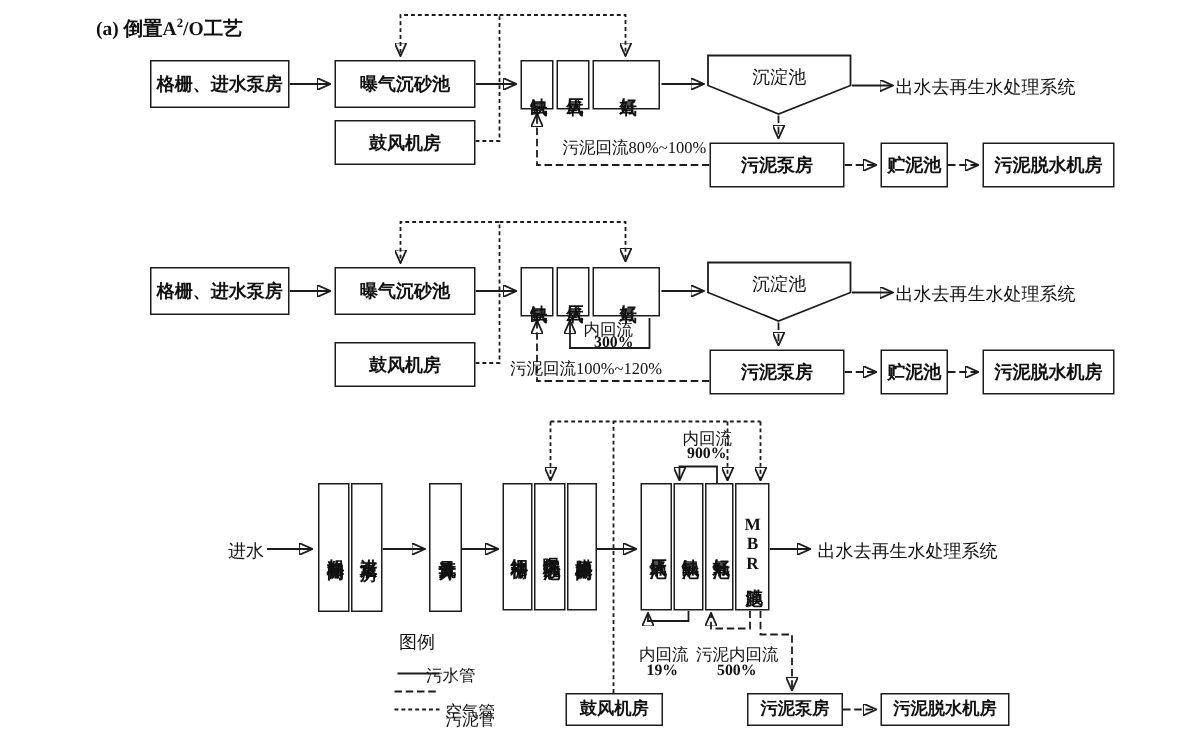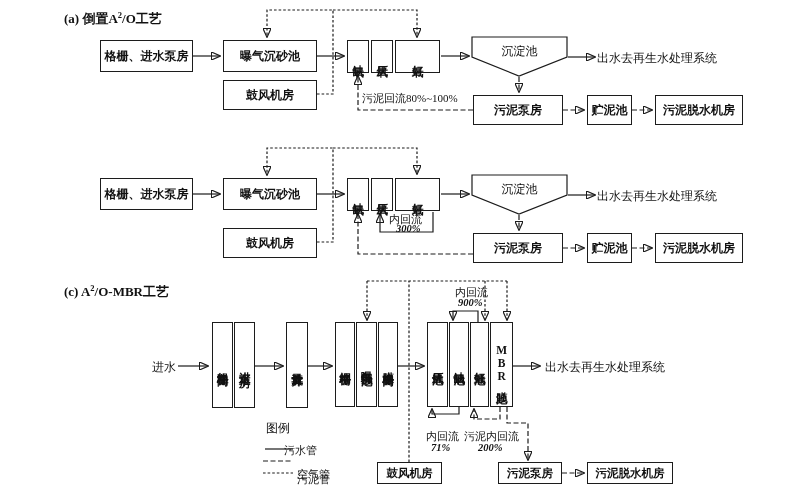--- a/index.html
+++ b/index.html
@@ -16,21 +16,21 @@
   .box{
     position:absolute;box-sizing:border-box;border:1.2px solid #1c1c1c;background:#fff;
     display:flex;align-items:center;justify-content:center;text-align:center;
     font-weight:bold;font-size:12px;line-height:1.25;
   }
   .vbox{writing-mode:vertical-rl;text-orientation:upright;letter-spacing:1px;font-size:11.5px;}
   .smbox{font-size:11.5px;}
   .lbl{position:absolute;font-weight:normal;font-size:12px;white-space:nowrap;}
   .lbl.center{text-align:center;}
   .s11{font-size:11px;}
-  .pct{position:absolute;font-weight:bold;font-size:10.5px;white-space:nowrap;font-style:italic;}
+  .pct{position:absolute;font-weight:bold;font-size:10.5px;white-space:nowrap;}
   .title{position:absolute;font-size:13px;font-weight:bold;white-space:nowrap;text-align:center;}
   .title sup{font-size:8.5px;line-height:0;}
 </style>
 </head>
 <body>
 
 <div class="stage">
 
   <svg class="wires">
     <defs>
@@ -113,21 +113,21 @@
   <div class="lbl" style="left:597px;top:50px"><span>出水去再生水处理系统</span></div>
   <div class="box" style="left:473px;top:95px;width:90px;height:30px">
       <span>污泥泵房</span>
     </div>
   <div class="box" style="left:587px;top:95px;width:45px;height:30px">
       <span>贮泥池</span>
     </div>
   <div class="box" style="left:655px;top:95px;width:88px;height:30px">
       <span>污泥脱水机房</span>
     </div>
-  <div class="lbl s11" style="left:362px;top:91px"><span>污泥回流80%~100%</span></div>
+  <div class="lbl s11" style="left:375px;top:91px"><span>污泥回流80%~100%</span></div>
 
   <div class="box" style="left:100px;top:178px;width:93px;height:32px">
       <span>格栅、进水泵房</span>
     </div>
   <div class="box" style="left:223px;top:178px;width:94px;height:32px">
       <span>曝气沉砂池</span>
     </div>
   <div class="box" style="left:223px;top:228px;width:94px;height:30px">
       <span>鼓风机房</span>
     </div>
@@ -146,22 +146,22 @@
   <div class="lbl" style="left:597px;top:188px"><span>出水去再生水处理系统</span></div>
   <div class="box" style="left:473px;top:233px;width:90px;height:30px">
       <span>污泥泵房</span>
     </div>
   <div class="box" style="left:587px;top:233px;width:45px;height:30px">
       <span>贮泥池</span>
     </div>
   <div class="box" style="left:655px;top:233px;width:88px;height:30px">
       <span>污泥脱水机房</span>
     </div>
-
-  <div class="title" style="left:64px;top:283px"><span>(c) A</span><sup>2</sup><span>/O-MBR工艺</span></div>
+  <div class="lbl s11" style="left:340px;top:238px"><span>污泥回流100%~120%</span></div>
+
   <div class="lbl" style="left:152px;top:359px"><span>进水</span></div>
   <div class="box vbox" style="left:212px;top:322px;width:21px;height:86px">
       <span>粗格栅间</span>
     </div>
   <div class="box vbox" style="left:234px;top:322px;width:21px;height:86px">
       <span>进水泵房</span>
     </div>
   <div class="box vbox" style="left:286px;top:322px;width:22px;height:86px">
       <span>流量计井</span>
     </div>
@@ -183,23 +183,23 @@
   <div class="box vbox" style="left:470px;top:322px;width:19px;height:85px">
       <span>好氧池</span>
     </div>
   <div class="box vbox" style="left:490px;top:322px;width:23px;height:85px">
       <span>MBR膜池</span>
     </div>
   <div class="lbl" style="left:545px;top:359px"><span>出水去再生水处理系统</span></div>
   <div class="lbl s11" style="left:455px;top:285px"><span>内回流</span></div>
   <div class="pct" style="left:458px;top:297px"><span>900%</span></div>
   <div class="lbl s11" style="left:426px;top:429px"><span>内回流</span></div>
-  <div class="pct" style="left:431px;top:442px"><span>71%</span></div>
+  <div class="pct" style="left:431px;top:442px"><span>19%</span></div>
   <div class="lbl s11" style="left:464px;top:429px"><span>污泥内回流</span></div>
-  <div class="pct" style="left:478px;top:442px"><span>200%</span></div>
+  <div class="pct" style="left:478px;top:442px"><span>500%</span></div>
   <div class="box smbox" style="left:377px;top:462px;width:65px;height:22px">
       <span>鼓风机房</span>
     </div>
   <div class="box smbox" style="left:498px;top:462px;width:64px;height:22px">
       <span>污泥泵房</span>
     </div>
   <div class="box smbox" style="left:587px;top:462px;width:86px;height:22px">
       <span>污泥脱水机房</span>
     </div>
 

